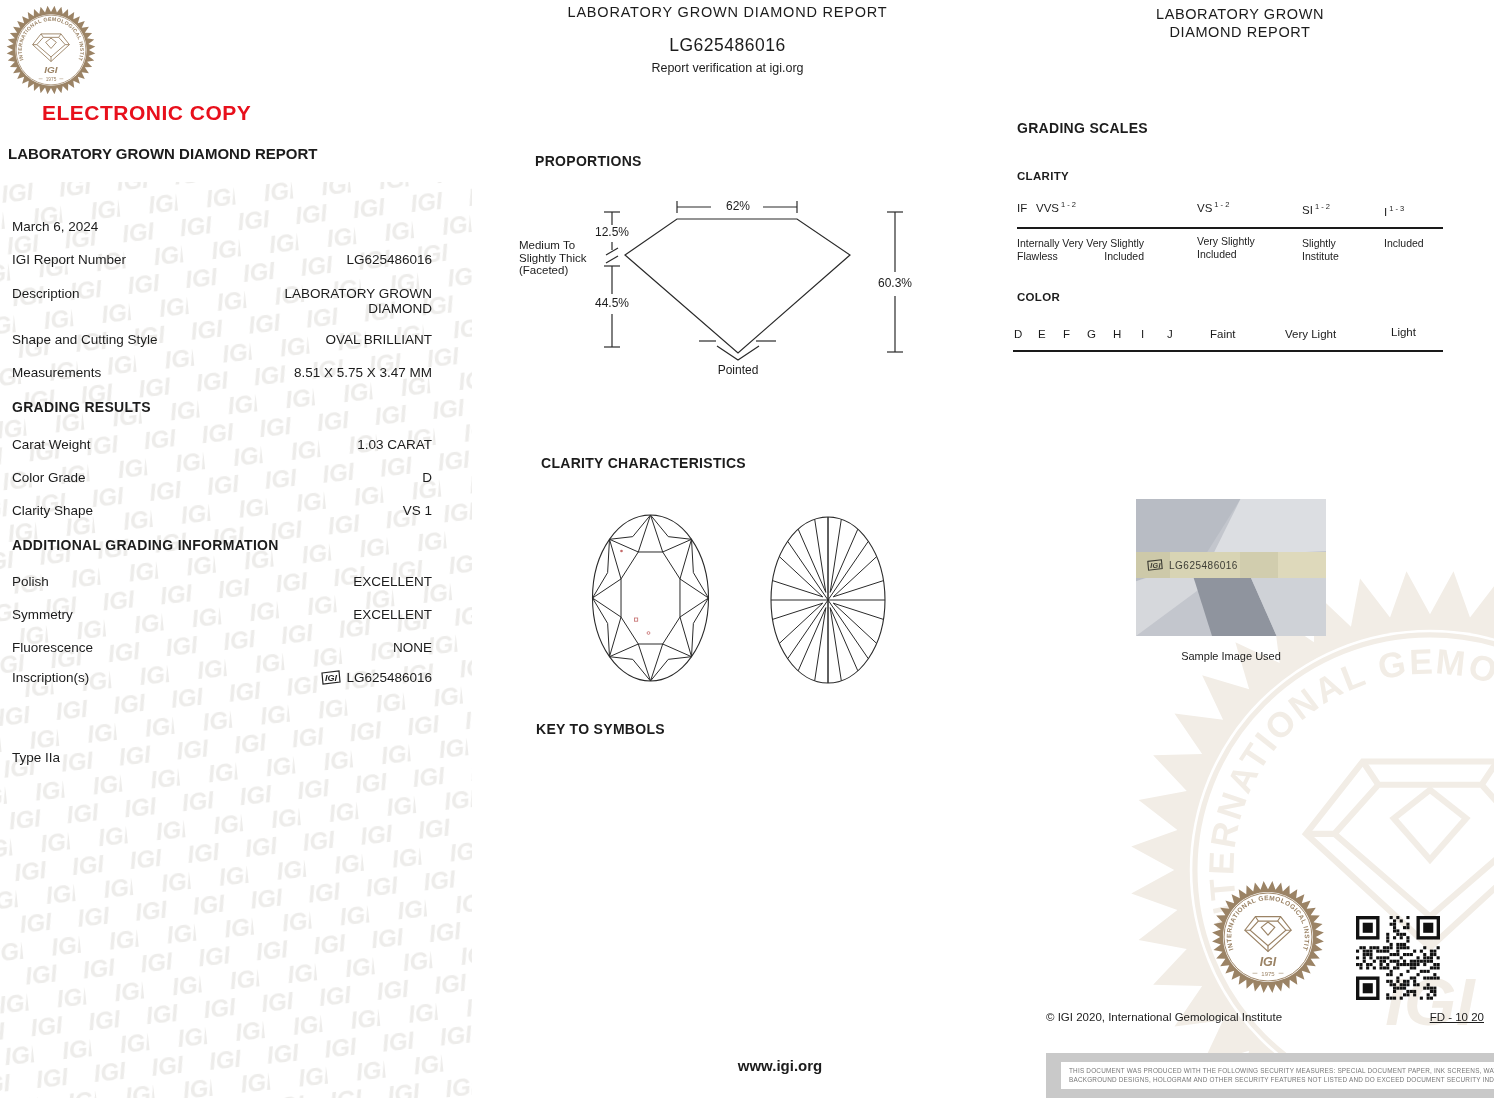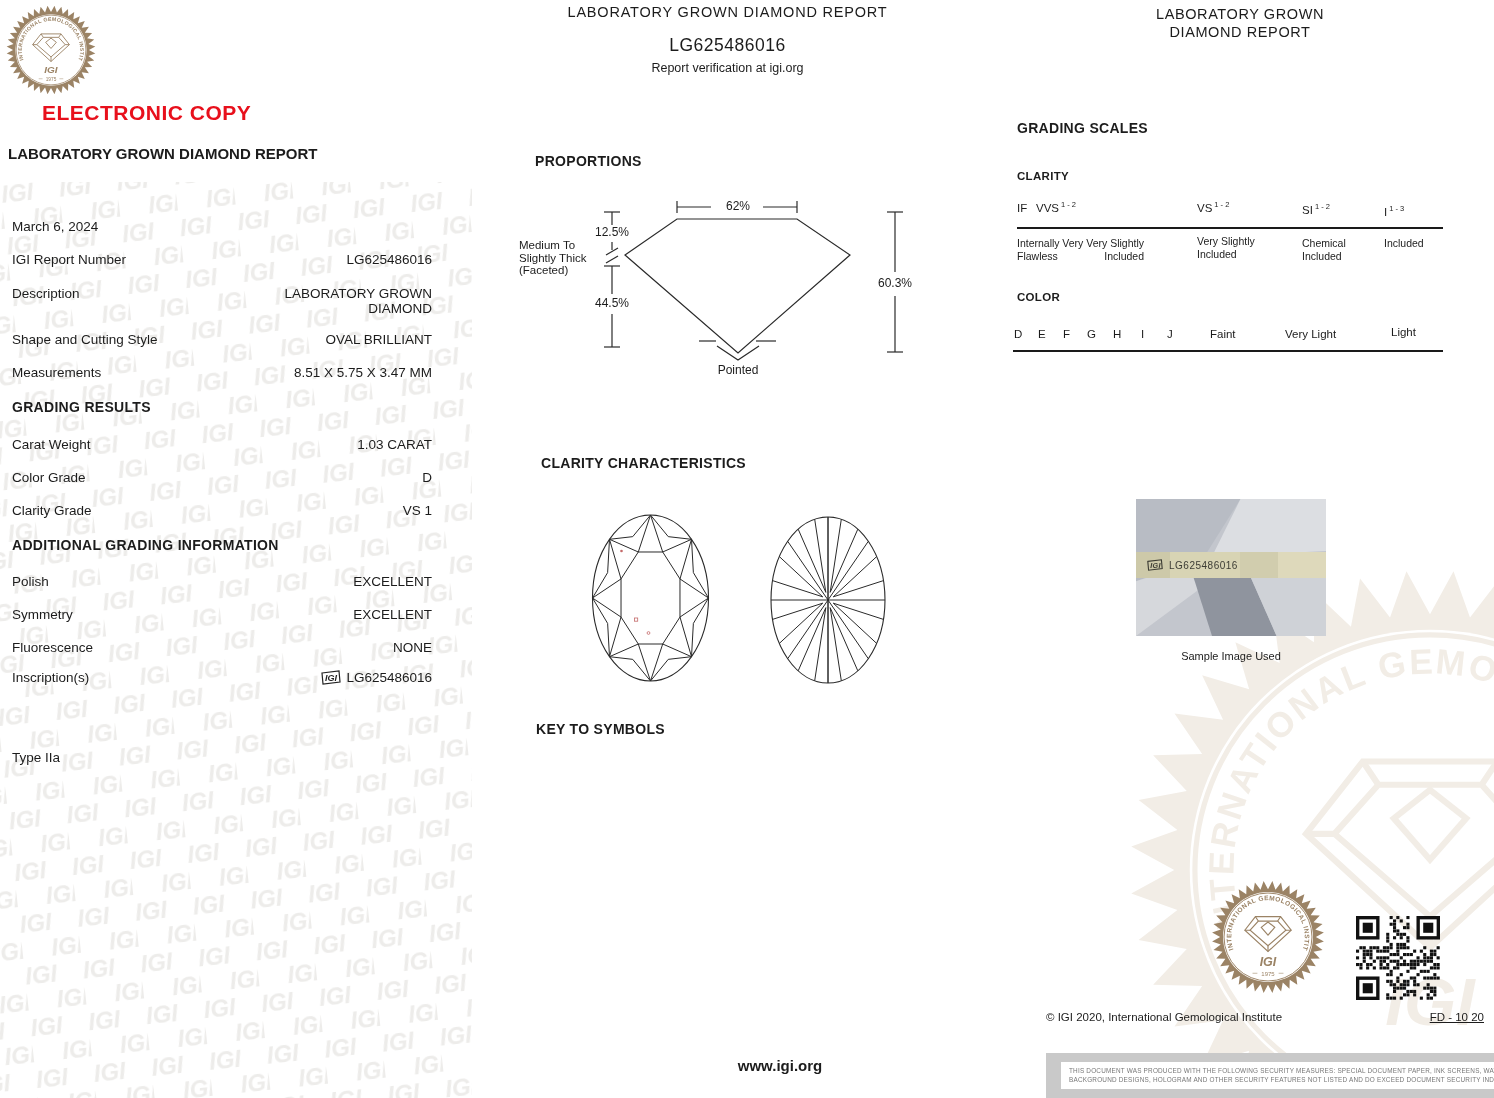--- a/index.html
+++ b/index.html
@@ -106,21 +106,21 @@
 
   <div class="abs kv" style="left:12px;top:437px;width:420px;">
     <span class="lbl">Carat Weight</span>
     <span class="lbl val">1.03 CARAT</span>
   </div>
   <div class="abs kv" style="left:12px;top:470px;width:420px;">
     <span class="lbl">Color Grade</span>
     <span class="lbl val">D</span>
   </div>
   <div class="abs kv" style="left:12px;top:503px;width:420px;">
-    <span class="lbl">Clarity Grade</span>
+    <span class="lbl">Clarity Shape</span>
     <span class="lbl val">VS 1</span>
   </div>
 
   <div class="abs sec-head" style="left:12px;top:537px;">ADDITIONAL GRADING INFORMATION</div>
 
   <div class="abs kv" style="left:12px;top:574px;width:420px;">
     <span class="lbl">Polish</span>
     <span class="lbl val">EXCELLENT</span>
   </div>
   <div class="abs kv" style="left:12px;top:607px;width:420px;">
@@ -252,21 +252,21 @@
   <div class="abs" style="left:1036px;top:202px;font-size:11.5px;"><span>VVS</span><span class="sup">1 - 2</span></div>
   <div class="abs" style="left:1197px;top:202px;font-size:11.5px;"><span>VS</span><span class="sup">1 - 2</span></div>
   <div class="abs" style="left:1302px;top:204px;font-size:11.5px;"><span>SI</span><span class="sup">1 - 2</span></div>
   <div class="abs" style="left:1384px;top:206px;font-size:11.5px;"><span>I</span><span class="sup">1 - 3</span></div>
 
   <div class="abs rule" style="left:1017px;top:227px;width:426px;"></div>
 
   <div class="abs desc" style="left:1017px;top:237px;width:66px;">Internally Flawless</div>
   <div class="abs desc" style="left:1052px;top:237px;width:92px;text-align:right;">Very Very Slightly Included</div>
   <div class="abs desc" style="left:1197px;top:235px;width:90px;">Very Slightly Included</div>
-  <div class="abs desc" style="left:1302px;top:237px;width:62px;">Chemical Included</div>
+  <div class="abs desc" style="left:1302px;top:237px;width:62px;">Slightly Institute</div>
   <div class="abs desc" style="left:1384px;top:237px;width:70px;">Included</div>
 
   <div class="abs small-head" style="left:1017px;top:291px;">COLOR</div>
 
   <div class="abs" style="left:1014px;top:328px;font-size:11.5px;">D</div>
   <div class="abs" style="left:1038px;top:328px;font-size:11.5px;">E</div>
   <div class="abs" style="left:1063px;top:328px;font-size:11.5px;">F</div>
   <div class="abs" style="left:1087px;top:328px;font-size:11.5px;">G</div>
   <div class="abs" style="left:1113px;top:328px;font-size:11.5px;">H</div>
   <div class="abs" style="left:1141px;top:328px;font-size:11.5px;">I</div>

